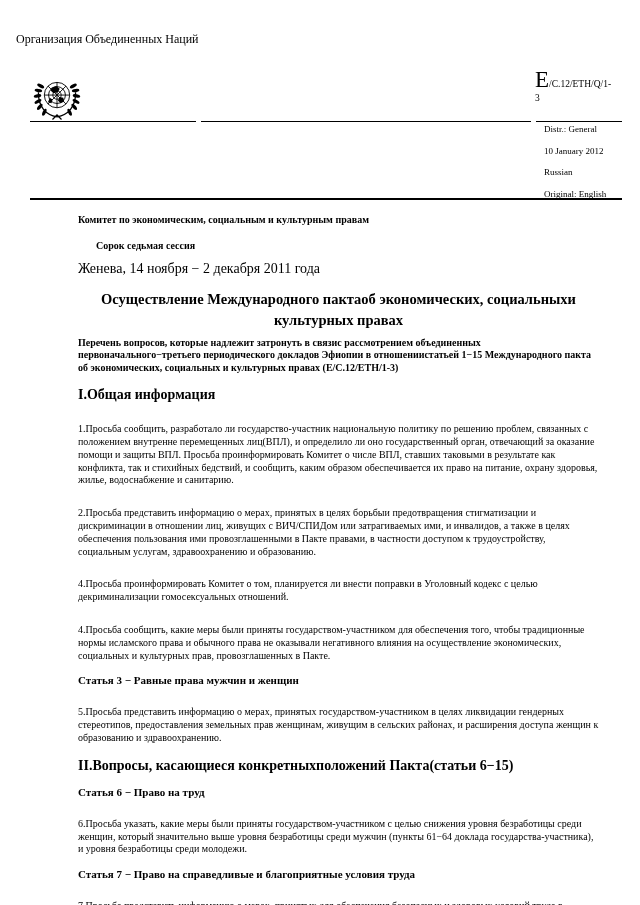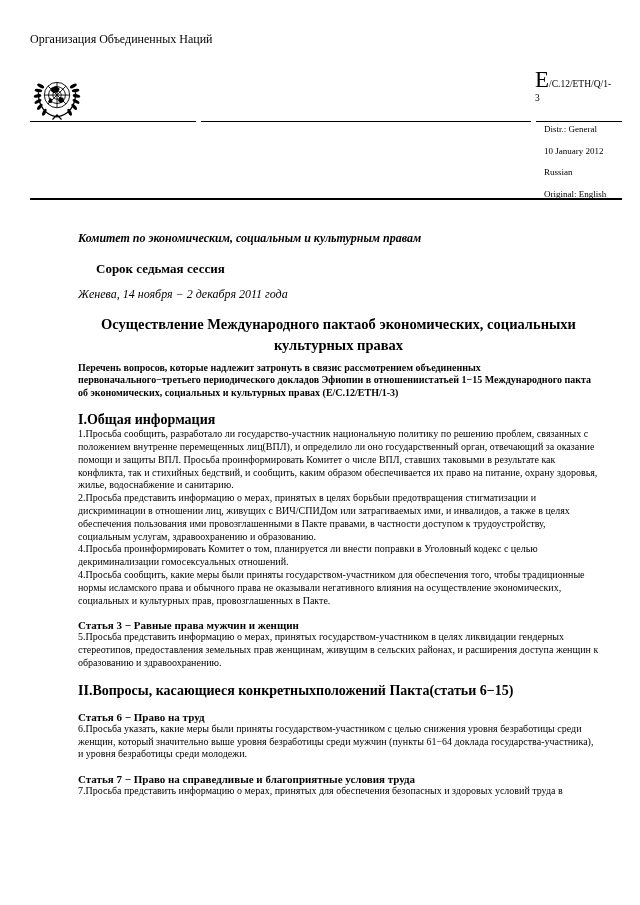--- a/index.html
+++ b/index.html
@@ -9,21 +9,21 @@
     width: 640px;
     height: 905px;
     background: #ffffff;
     font-family: "Liberation Serif", "DejaVu Serif", serif;
     color: #000000;
     overflow: hidden;
     margin: 0 auto;
   }
   
   .org-name {
-    position: absolute; left: 30px; top: 31px;
+    position: absolute; left: 16px; top: 31px;
     width: 185px; font-size: 12px; line-height: 1.35;
   }
   .emblem { position: absolute; left: 28px; top: 76px; }
   .doc-symbol {
     position: absolute; left: 535px; top: 68px; width: 88px;
     font-size: 9.5px; line-height: 1.5; word-break: break-all;
   }
   .doc-symbol .big-e { font-size: 23px; line-height: 1; }
   .rule-thin { position: absolute; top: 121px; height: 1px; background: #000; }
   .rule-thin.seg1 { left: 30px;  width: 166px; }
@@ -31,28 +31,28 @@
   .rule-thin.seg3 { left: 536px; width: 86px; }
   .council-title {
     position: absolute; left: 198px; top: 131px; width: 335px;
     font-size: 18.5px; font-weight: bold; line-height: 1.45;
   }
   .meta { position: absolute; left: 536px; top: 124px; width: 100px; font-size: 9px; margin-left: 8px; }
   .meta div { margin-bottom: 11.5px; }
   .rule-thick { position: absolute; top: 198px; left: 30px; width: 592px; height: 2px; background: #000; }
   
   .doc-body { position: absolute; left: 78px; top: 206px; width: 521px; }
-  .committee { font-size: 12px; font-weight: bold; margin-top: 25px; font-style: italic; }
-  .session-title { font-size: 13px; font-weight: bold; margin-top: 15px; padding-left: 18px; }
-  .venue { font-size: 12px; margin-top: 10px; font-style: italic; }
+  .committee { font-size: 10px; font-weight: bold; margin-top: 8px; }
+  .session-title { font-size: 10px; font-weight: bold; margin-top: 15px; padding-left: 18px; }
+  .venue { font-size: 14px; margin-top: 10px; }
   .doc-title { font-size: 14.5px; font-weight: bold; line-height: 1.45; margin-top: 12px; text-align: center; }
   .doc-subtitle { font-size: 10px; font-weight: bold; line-height: 1.24; margin-top: 6px; }
   .h-section { font-size: 14px; font-weight: bold; margin-top: 13px; }
   .h-article { font-size: 11px; font-weight: bold; margin-top: 12px; }
-  .para { font-size: 10px; line-height: 1.28; margin-top: 0; }
+  .para { font-size: 10px; line-height: 1.28; margin-top: 20px; }
 </style>
 </head>
 <body>
 
 <div class="page">
 
   <div class="org-name">Организация Объединенных Наций</div>
 
   <div class="emblem">
     <svg width="58" height="49" viewBox="0 0 64 54" xmlns="http://www.w3.org/2000/svg">

